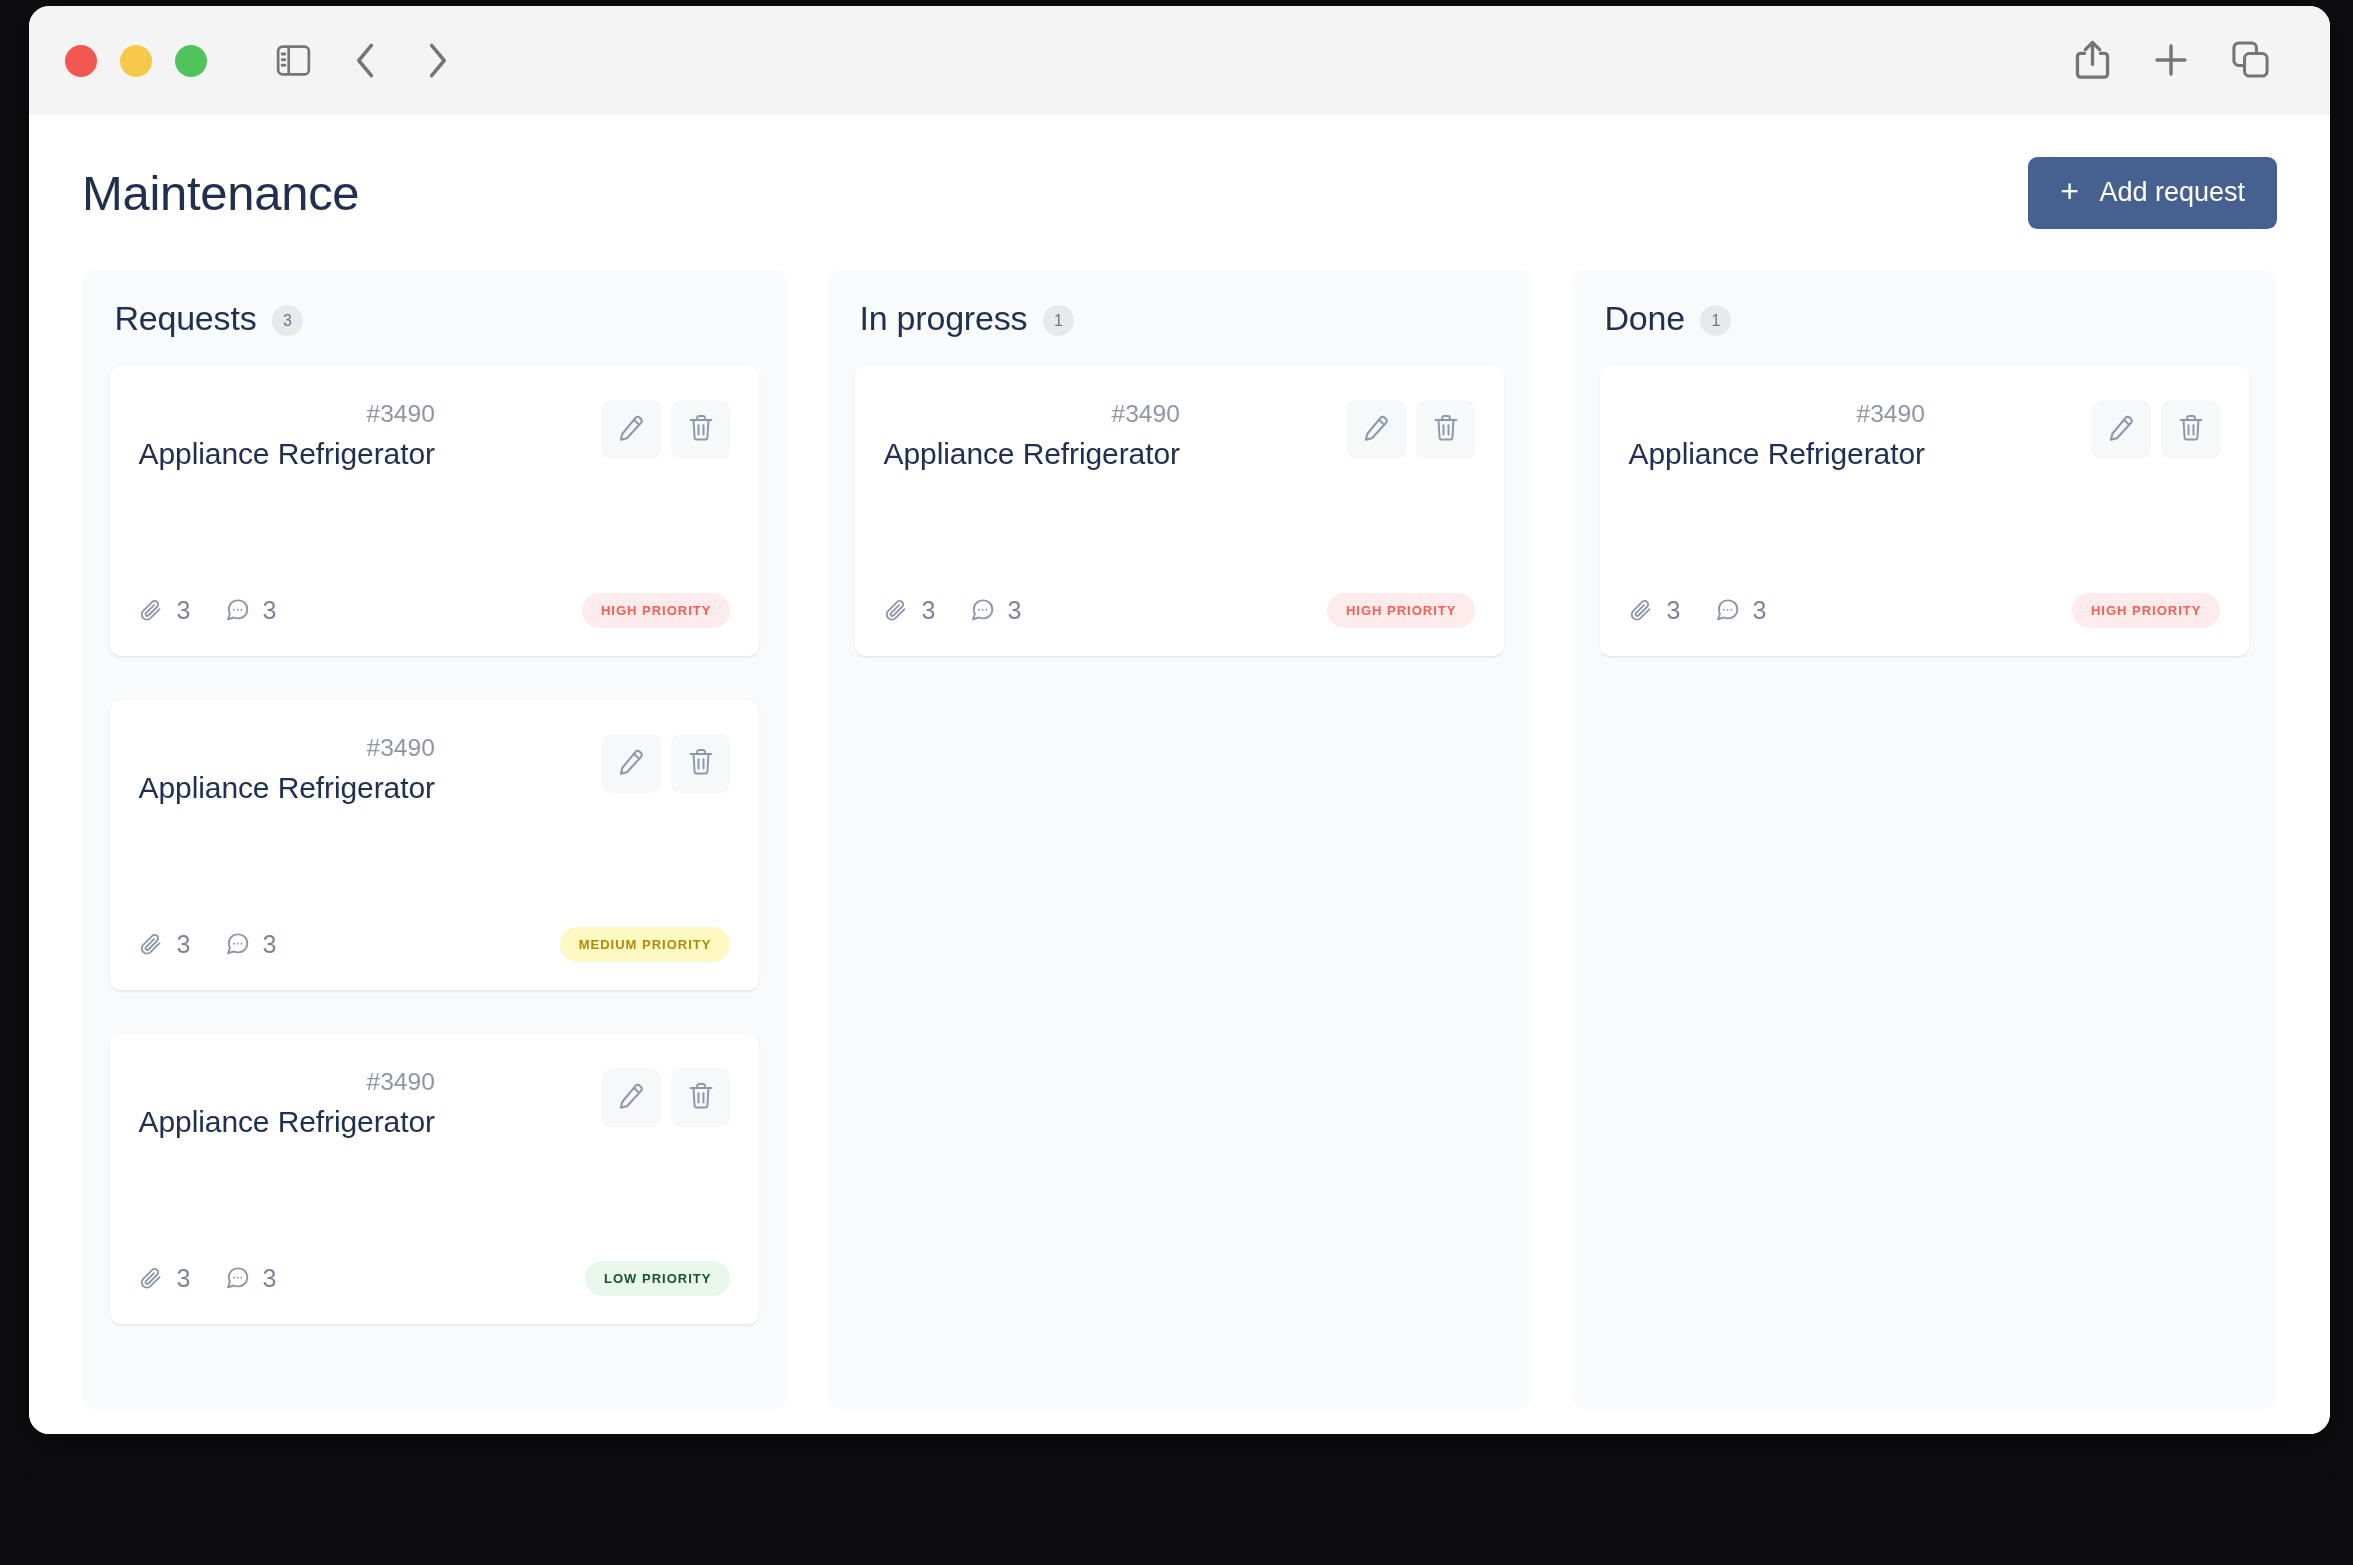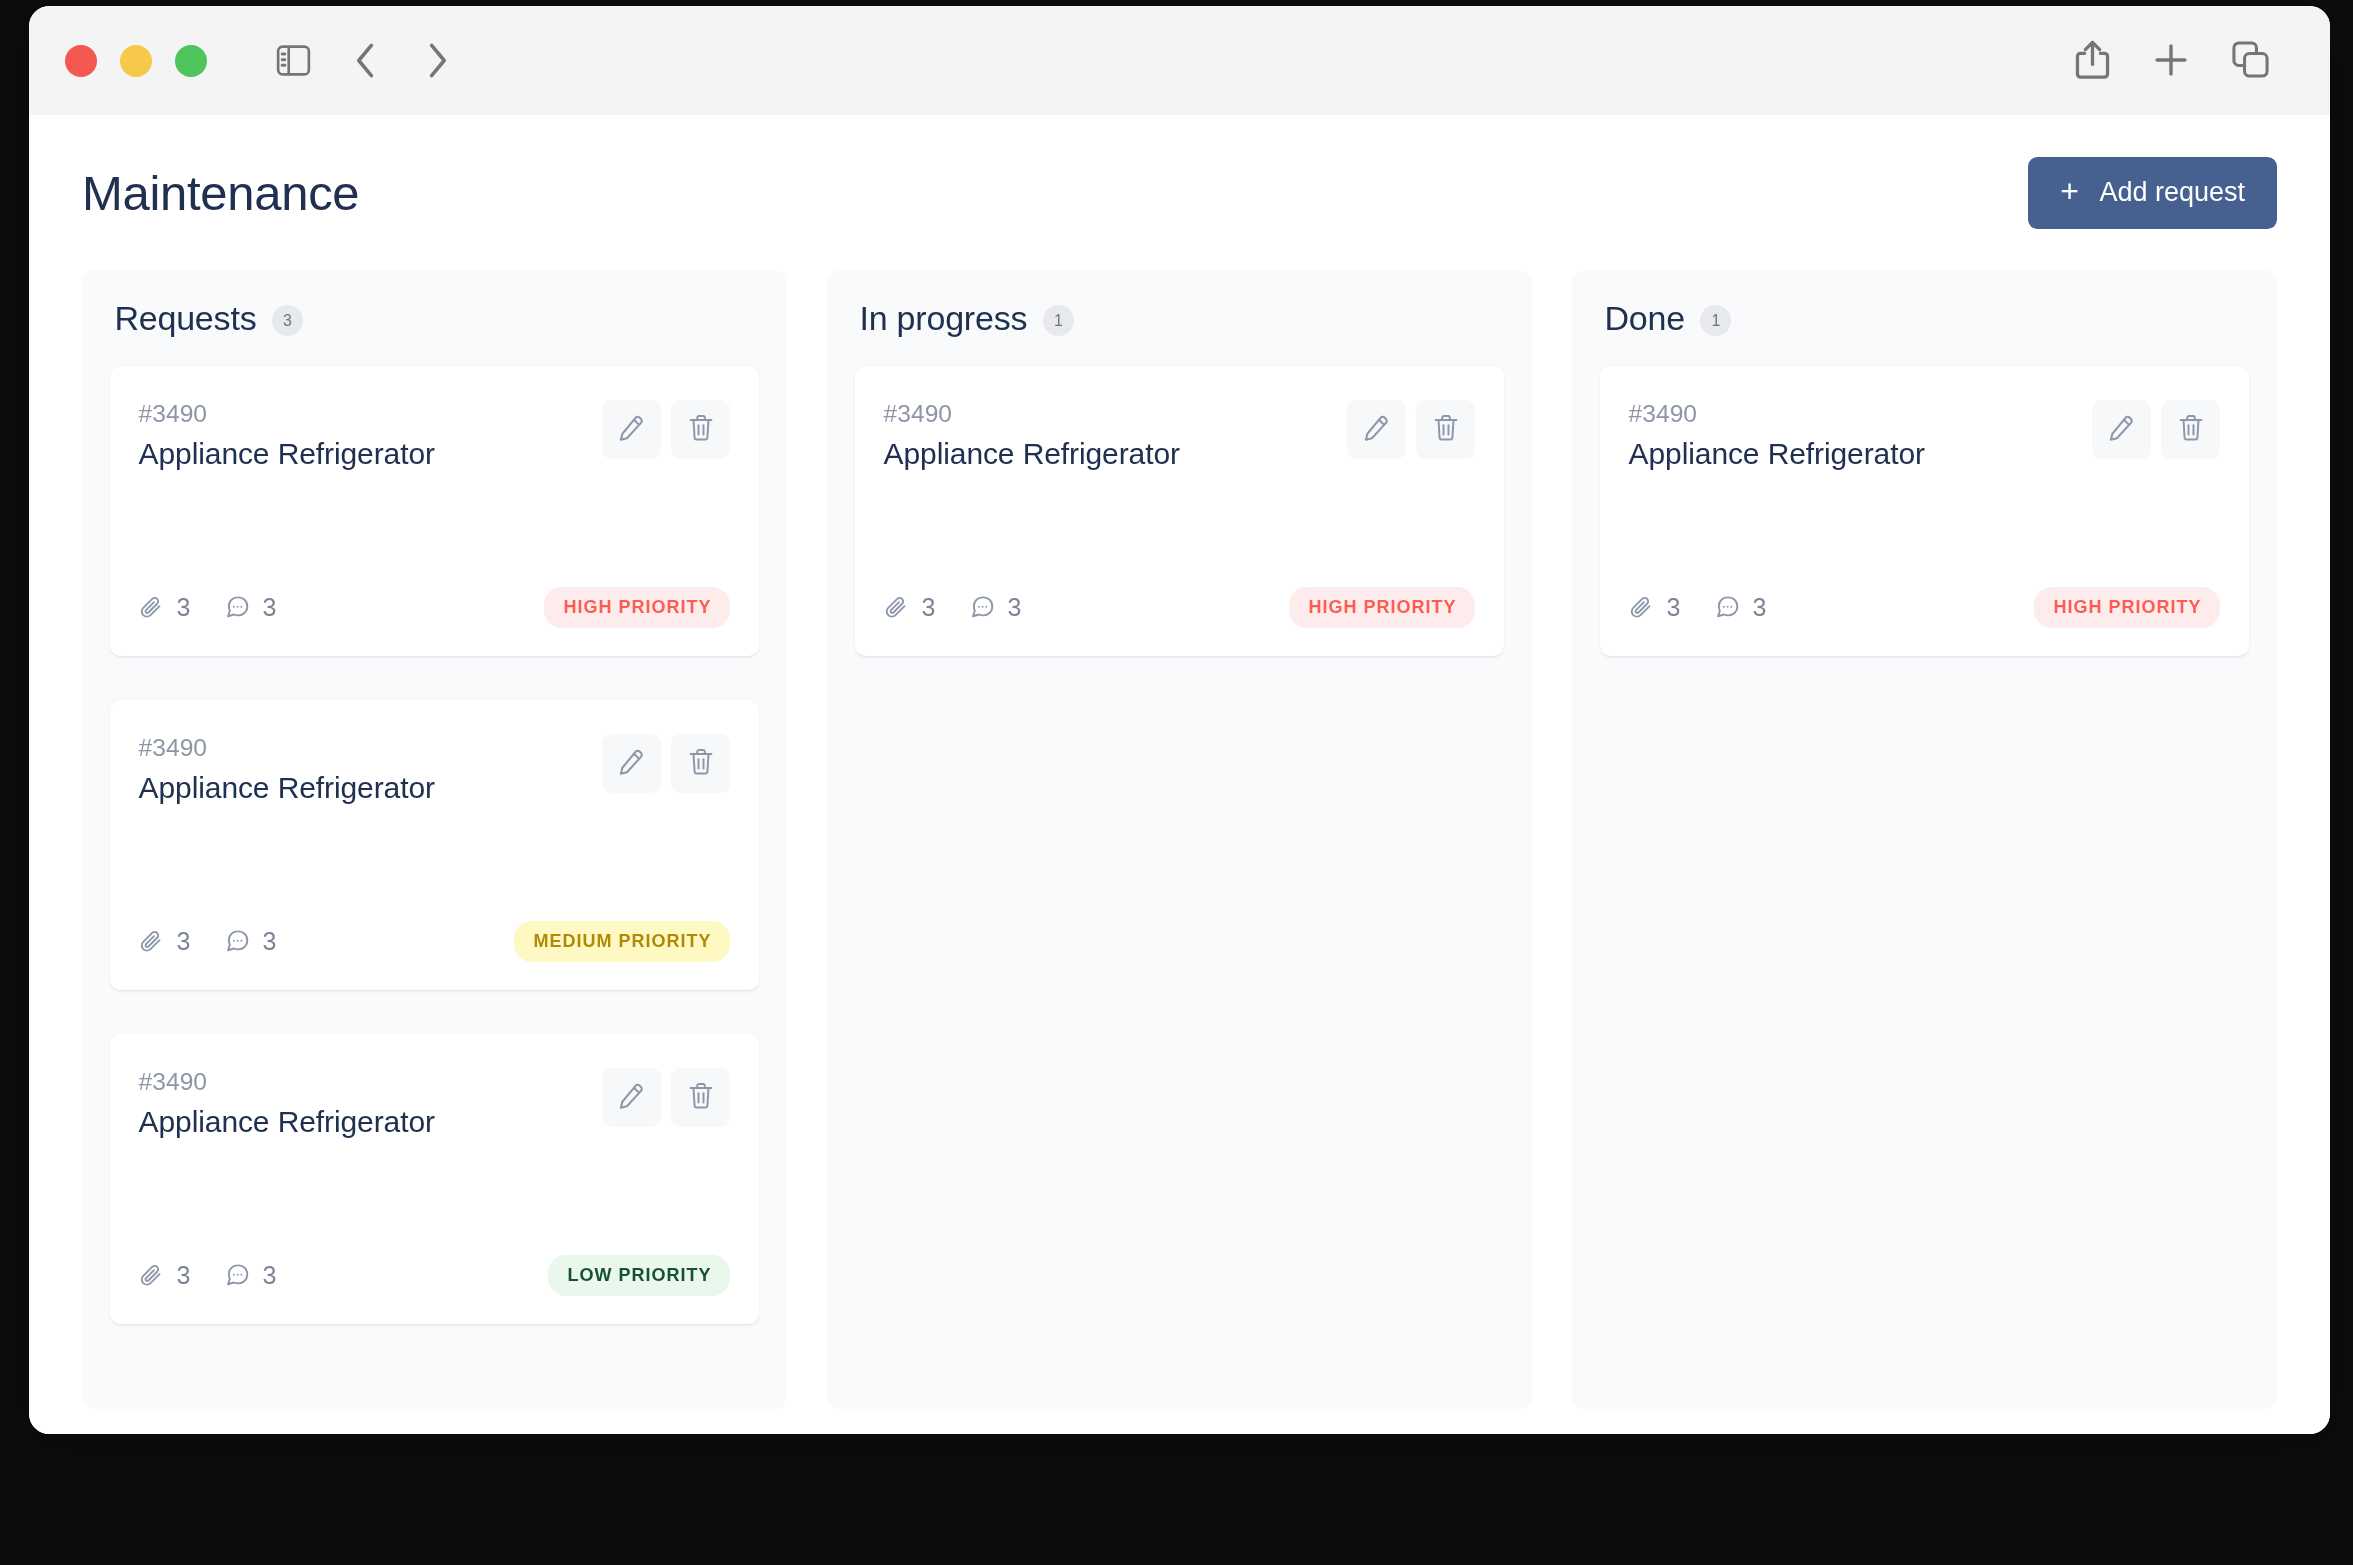--- a/index.html
+++ b/index.html
@@ -100,20 +100,21 @@
     font-weight: 400;
     position: relative;
     top: -1.2px;
   }
 
   
   .board {
     display: flex;
     gap: 40px;
     align-items: flex-start;
+    text-align: right;
   }
 
   .column {
     flex: 1 1 0;
     background: #f9fafb;
     border-radius: 13px;
     padding: 29px 27.6px 27.6px 27.6px;
     min-height: 1139px;
     display: flex;
     flex-direction: column;
@@ -191,21 +192,21 @@
     display: flex;
     align-items: center;
     justify-content: space-between;
   }
 
   .metas { display: flex; align-items: center; gap: 34px; }
   .meta { display: flex; align-items: center; gap: 13px; }
   .meta span { font-size: 25px; color: #7c8496; }
 
   .badge {
-    font-size: 18px;
+    font-size: 13px;
     letter-spacing: 1px;
     font-weight: 700;
     border-radius: 18px;
     padding: 10.2px 19px;
     white-space: nowrap;
   }
   .badge.high   { color: #fb5d52; background: #fdeceb; }
   .badge.medium { color: #b08a07; background: #fcf7e3; }
   .badge.low    { color: #45b552; background: #e9f7ec; }
 </style>

